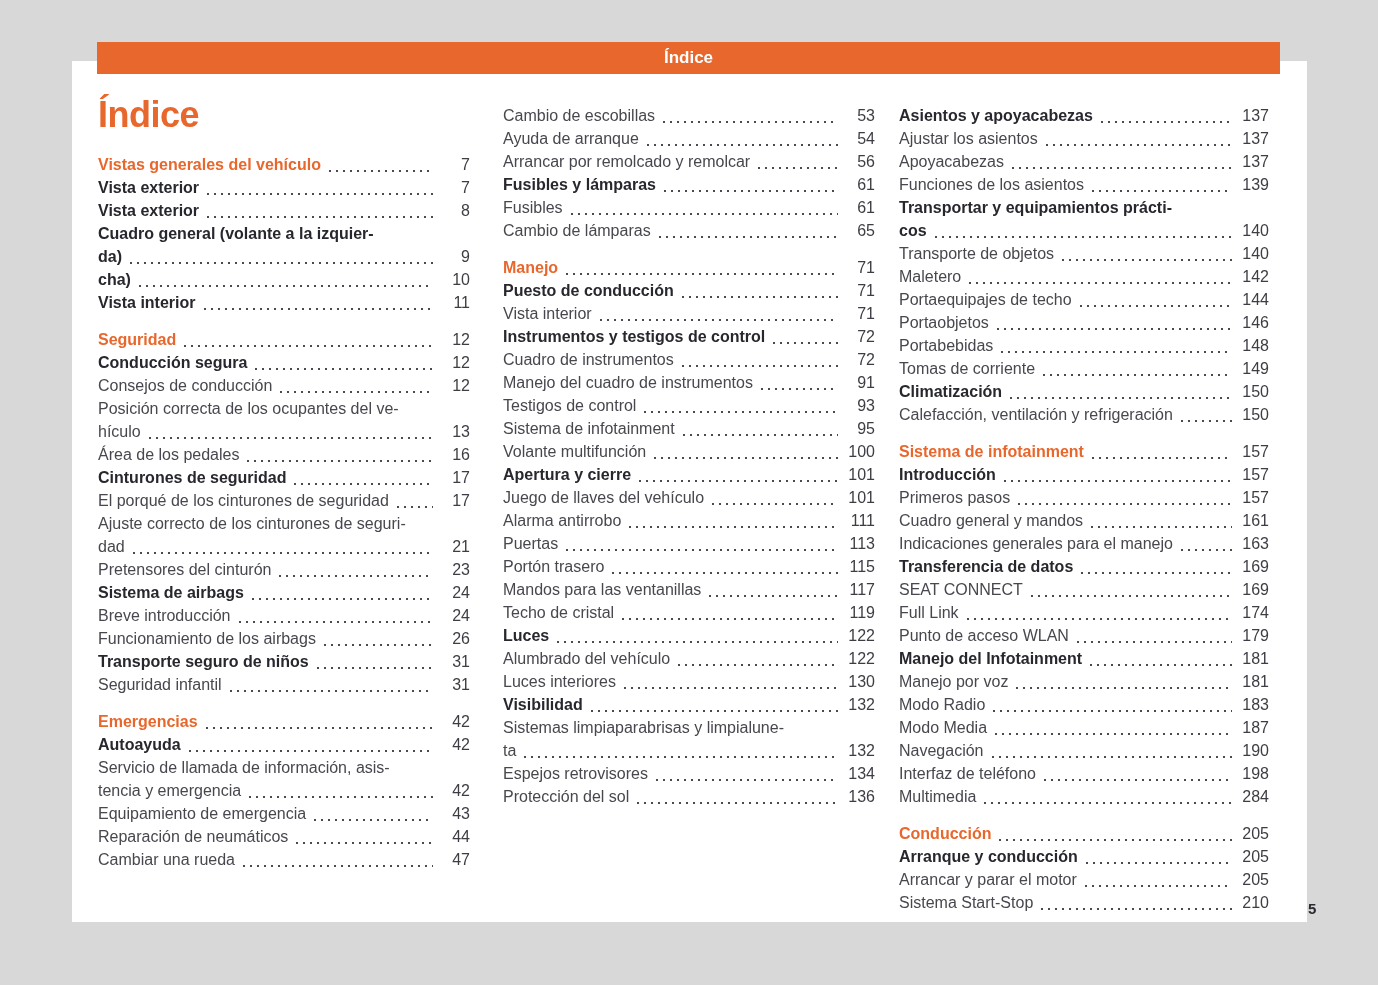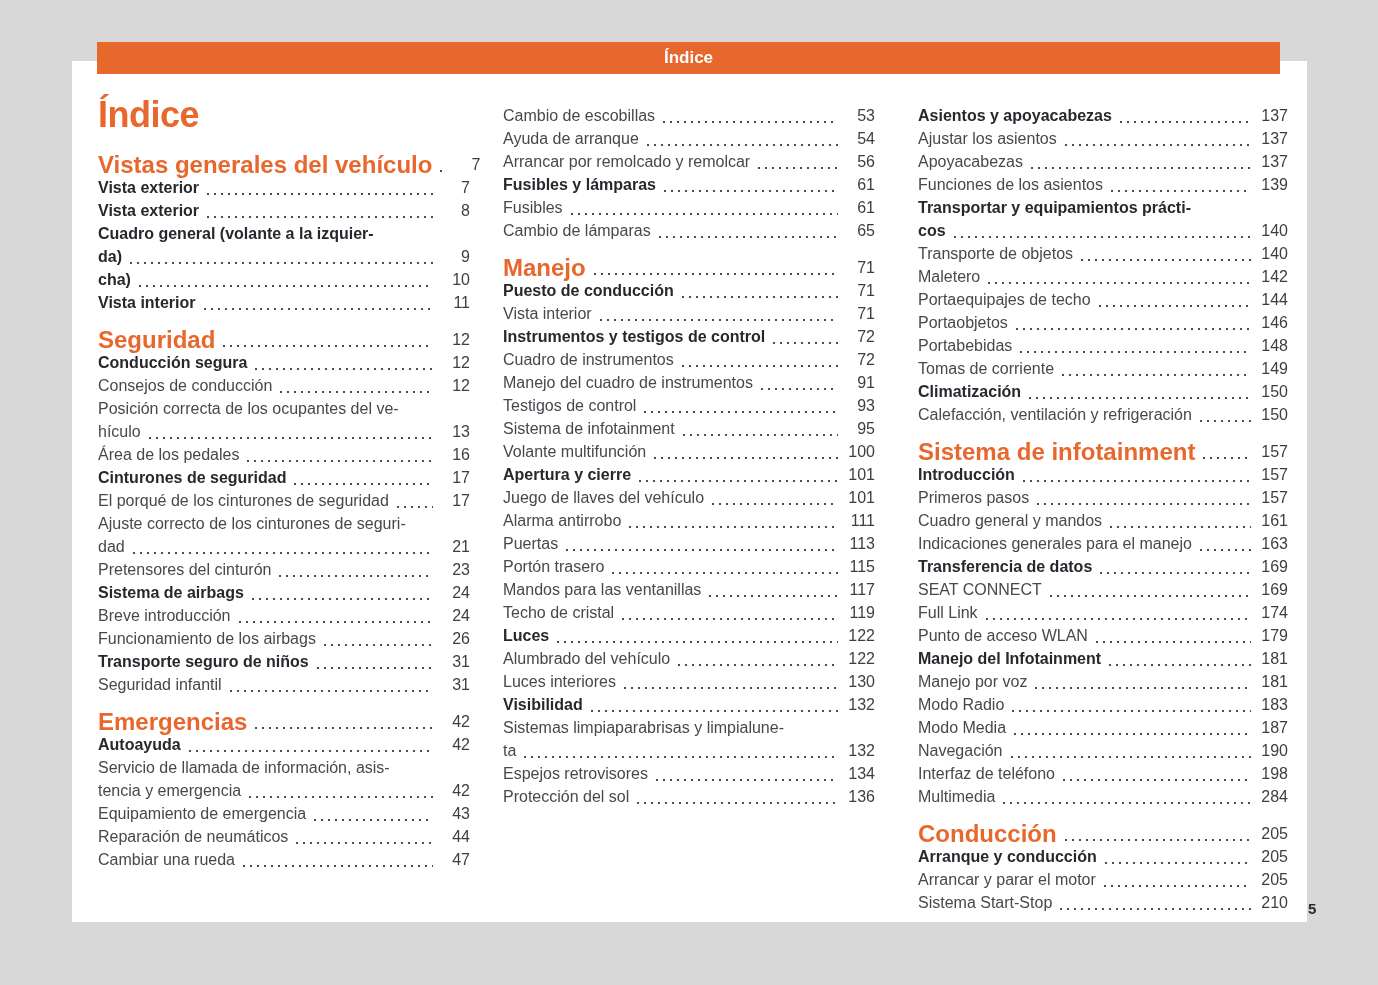--- a/index.html
+++ b/index.html
@@ -13,40 +13,40 @@
     background:#e8672c;display:flex;align-items:center;justify-content:center;z-index:2;
   }
   .header-bar .bar-title{color:#ffffff;font-weight:700;font-size:17px;}
   .page{
     position:absolute;left:72px;top:61px;width:1235px;height:861px;background:#ffffff;
     box-sizing:border-box;padding:34px 30px 0 26px;
   }
   .cols{display:flex;}
   .col{width:372px;flex:0 0 auto;}
   .col + .col{margin-left:33px;}
-  .col:nth-child(3){width:370px;margin-left:43px;}
+  .col:nth-child(3){width:370px;margin-left:24px;}
   .col:not(:first-child){padding-top:9px;}
   .title{
     margin:0 0 18px 0;font-size:36px;line-height:40px;font-weight:700;
     color:#e8672c;letter-spacing:-0.5px;
   }
   .entry{line-height:23px;font-size:16px;color:#47474e;}
   .entry .wrapline{white-space:nowrap;}
   .entry .row{display:flex;}
   .txt{white-space:nowrap;}
   .dots{flex:1 1 auto;position:relative;margin:0 5px;min-width:8px;}
   .dots::after{
     content:"";position:absolute;left:2px;right:2px;bottom:3px;height:4px;
     background-image:radial-gradient(circle at 2px 2px,#4a4a50 1.3px,transparent 1.5px);
     background-repeat:repeat-x;background-size:7px 4px;
   }
   .pg{min-width:30px;text-align:right;color:#3d3d44;font-weight:400;font-size:16px;}
   .entry.bold{color:#27272e;font-weight:700;}
   .entry.chapter{margin-top:14px;}
-  .entry.chapter .txt{color:#e8672c;font-weight:700;font-size:24px;}
+  .entry.chapter .txt{color:#e8672c;font-weight:700;font-size:16px;}
   .title + .entry.chapter{margin-top:0;}
   .page-num{
     position:absolute;left:1308px;top:900px;width:30px;
     font-size:15px;font-weight:700;color:#2a2a30;
   }
 </style>
 </head>
 <body>
 
 <div class="header-bar">

